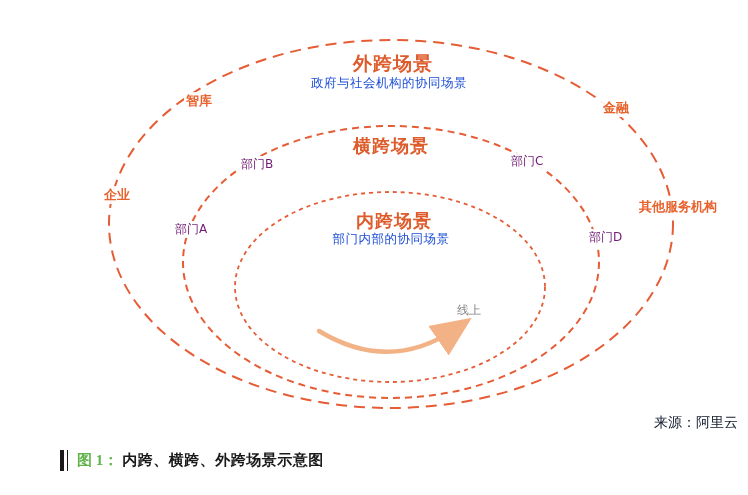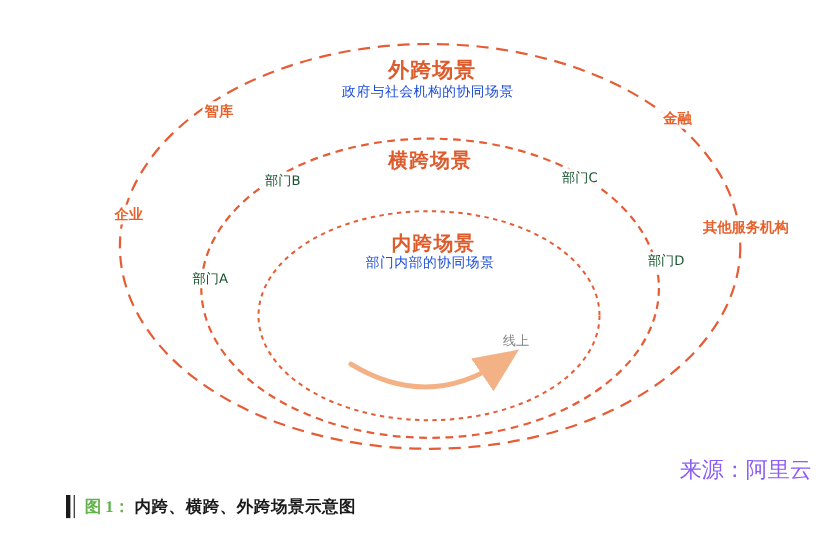--- a/index.html
+++ b/index.html
@@ -8,23 +8,23 @@
     font-family:"DejaVu Sans","Liberation Sans",sans-serif;
     margin-left:30px;
   }
   .layer{position:absolute;left:0;top:0;width:748px;height:495px;}
   .abs{position:absolute;white-space:nowrap;}
   .centered{transform:translateX(-50%);}
   .ring-title{font-size:19px;font-weight:bold;color:#DE5B2C;letter-spacing:1px;}
   .ring-title.small{font-size:18px;}
   .ring-subtitle{font-size:12.5px;color:#1d4ed8;letter-spacing:0.5px;}
   .ext-label{font-size:13px;font-weight:bold;color:#E8622D;background:rgba(255,255,255,0.92);padding:0 2px;}
-  .dept-label{font-size:12px;color:#14532d;background:rgba(255,255,255,0.92);padding:0 2px;}
+  .dept-label{font-size:12px;color:#701a75;background:rgba(255,255,255,0.92);padding:0 2px;}
   .flow-label{font-size:12px;color:#858585;line-height:1.35;text-align:center;}
-  .source-note{font-size:20px;color:#8b5cf6;font-family:Liberation Serif, serif;}
+  .source-note{font-size:14px;color:#0f172a;font-family:Liberation Serif, serif;}
   .caption-row{position:absolute;left:30px;top:448px;display:flex;align-items:center;height:24px;font-family:Liberation Serif, serif;}
   .caption-bar-thick{width:4px;height:21px;background:#1A1A1A;}
   .caption-bar-thin{width:1.5px;height:21px;background:#1A1A1A;margin-left:2.5px;margin-right:9px;}
   .caption-figno{font-size:15px;font-weight:bold;color:#62B34C;margin-right:4px;}
   .caption-text{font-size:15px;font-weight:bold;color:#1A1A1A;letter-spacing:0.5px;}
 </style>
 </head>
 <body>
 
 <div class="canvas">
@@ -49,21 +49,21 @@
   <div class="abs centered ring-title small" style="left:364px;top:209px;">内跨场景</div>
   <div class="abs centered ring-subtitle" style="left:361px;top:231px;">部门内部的协同场景</div>
 
   <div class="abs ext-label" style="left:154px;top:92px;">智库</div>
   <div class="abs ext-label" style="left:571px;top:99px;">金融</div>
   <div class="abs ext-label" style="left:72px;top:186px;">企业</div>
   <div class="abs ext-label" style="left:607px;top:198px;">其他服务机构</div>
 
   <div class="abs dept-label" style="left:209px;top:156px;">部门B</div>
   <div class="abs dept-label" style="left:479px;top:153px;">部门C</div>
-  <div class="abs dept-label" style="left:143px;top:245px;">部门A</div>
+  <div class="abs dept-label" style="left:143px;top:221px;">部门A</div>
   <div class="abs dept-label" style="left:557px;top:229px;">部门D</div>
 
   <div class="abs flow-label" style="left:427px;top:302px;">线上</div>
 
   <div class="abs source-note" style="right:40px;top:414px;">来源：阿里云</div>
 
   <div class="caption-row">
     <div class="caption-bar-thick"></div>
     <div class="caption-bar-thin"></div>
     <span class="caption-figno">图 1：</span>

